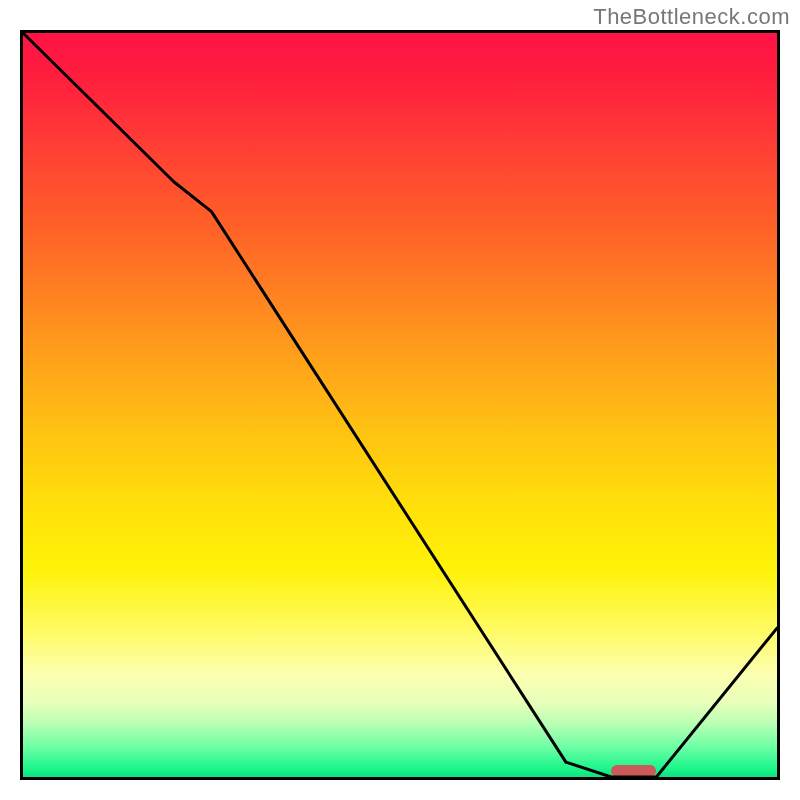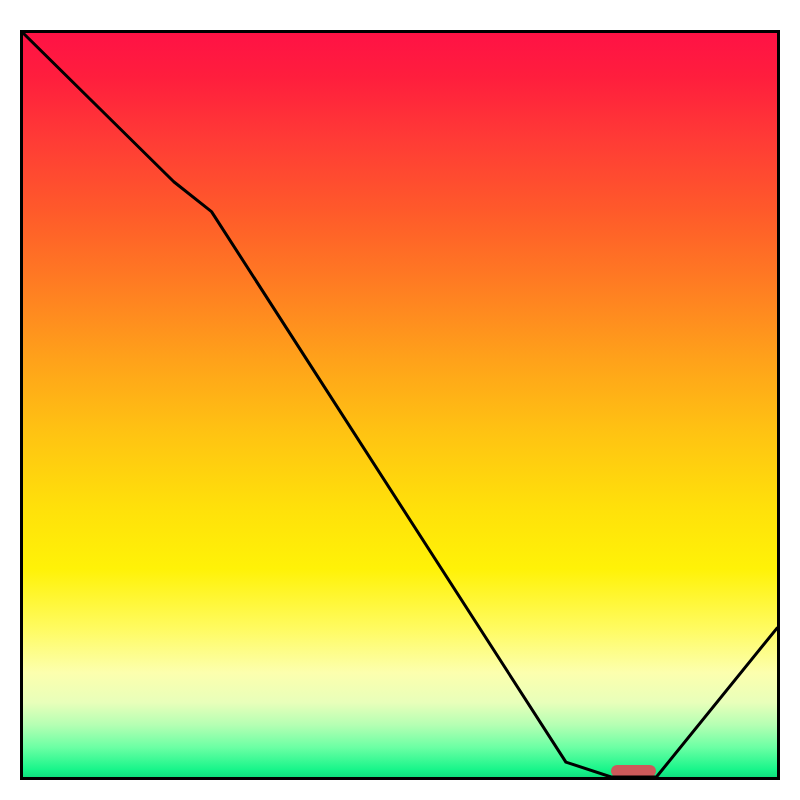--- a/index.html
+++ b/index.html
@@ -79,20 +79,21 @@
     stroke-width: 3;
     stroke-linejoin: round;
     stroke-linecap: round;
   }
 </style>
 </head>
 <body>
 
 <div class="wrapper">
 
+  <div class="watermark">TheBottleneck.com</div>
 
   <div class="plot-outer">
     <div class="plot-inner">
       <div class="gradient-bg"></div>
 
       <div id="optimal-bar" class="bottleneck-bar" style="left: 78%; width: 6%; bottom: 0px;"></div>
 
       <svg class="line-layer" viewBox="0 0 754 744" preserveAspectRatio="none">
         <path id="curve-path" d="M0.0 0.0 L150.8 148.8 L188.5 178.6 L542.9 729.1 L588.1 744.0 L633.4 744.0 L754.0 595.2"></path>
       </svg>

